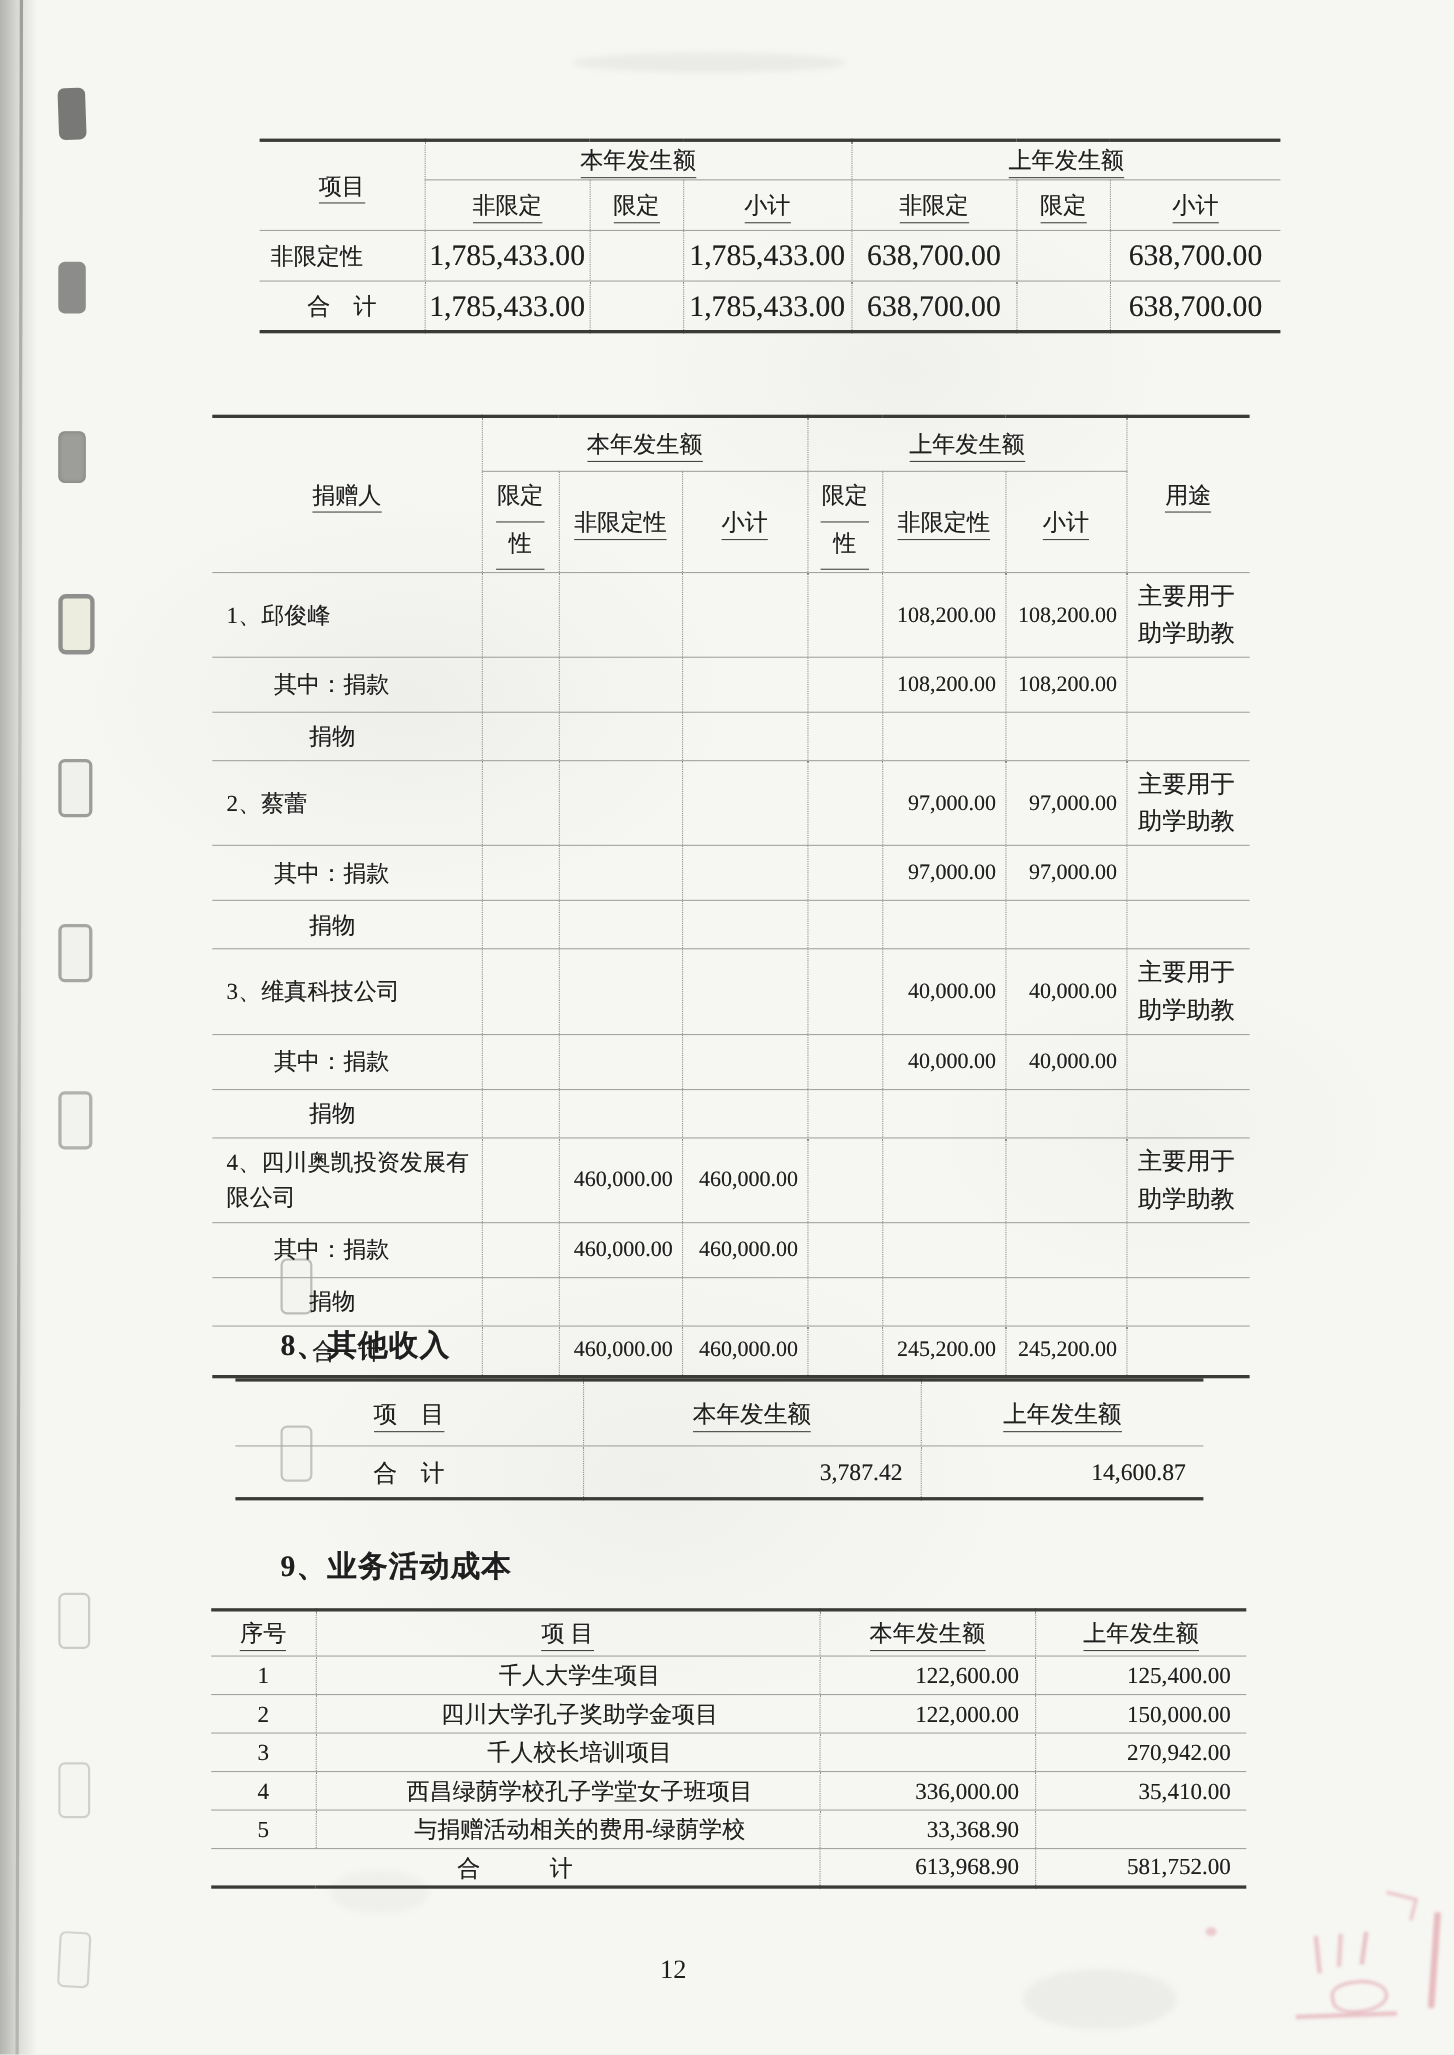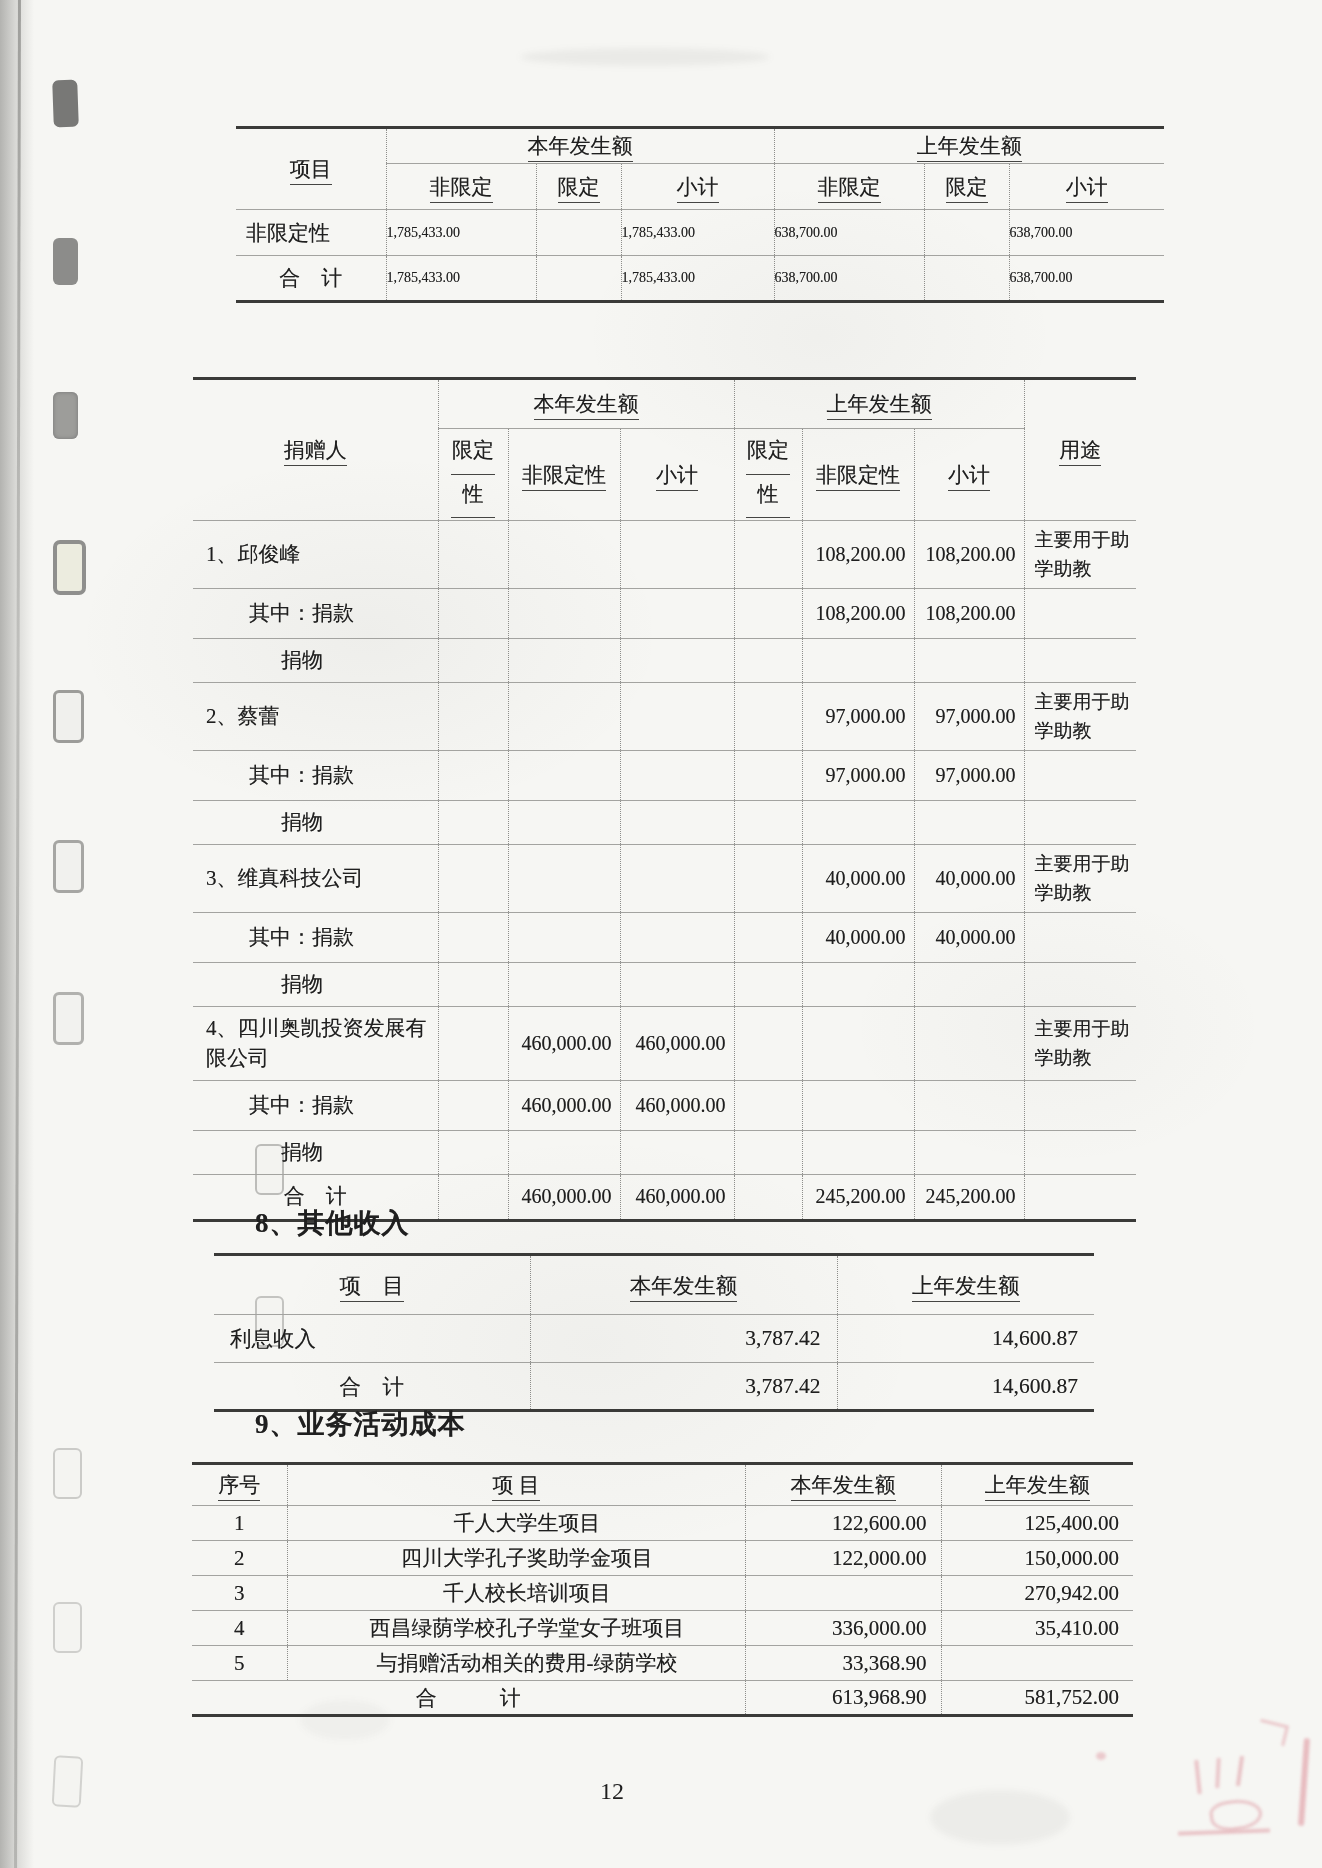--- a/index.html
+++ b/index.html
@@ -65,38 +65,38 @@
   table.t tbody td{border-top:1px solid #a3a3a0;}
   .u{border-bottom:1.5px solid #454543;padding-bottom:3px;}
   .stack{display:block;width:44px;margin:0 auto;line-height:1.9;}
 
   
   .t1{left:236px;top:126px;}
   .t1 table{width:928px;font-size:21px;}
   .t1 tr.hr1{height:36px;} .t1 tr.hr2{height:46px;}
   .t1 tbody tr{height:46px;}
   .t1 th{text-align:center;}
-  .t1 td.num{font-size:14px;}
+  .t1 td.num{text-align:center;font-size:27px;}
   .t1 td.lbl{text-align:left;padding-left:10px;}
   .t1 td.lbl.ctr{text-align:center;padding-left:0;}
 
   
   .note{left:250px;top:314px;font-size:23.5px;letter-spacing:0.5px;}
 
   
   .t2{left:193px;top:377px;}
   .t2 table{width:943px;font-size:21px;}
   .t2 tr.hr1{height:50px;} .t2 tr.hr2{height:92px;}
   .t2 th{text-align:center;}
   .t2 td.lbl{text-align:left;padding-left:13px;line-height:1.45;}
   .t2 td.lbl.ind1{padding-left:56px;}
   .t2 td.lbl.ind2{padding-left:88px;}
   .t2 td.lbl.ctr{text-align:center;padding-left:0;}
   .t2 td.num{text-align:right;padding-right:8px;font-size:20px;}
-  .t2 td.usage{text-align:left;padding:4px 6px 4px 10px;font-size:19px;line-height:1.55;}
+  .t2 td.usage{text-align:left;padding:4px 6px 4px 10px;font-size:22px;line-height:1.55;}
   .t2 tr.r-donor{height:64px;} .t2 tr.r-mid{height:50px;}
   .t2 tr.r-small{height:44px;} .t2 tr.r-tall{height:74px;} .t2 tr.r-total{height:46px;}
 
   
   .heading{font-size:27px;font-weight:bold;letter-spacing:1px;
     text-shadow:0 0 0.6px rgba(30,30,30,0.55);}
   .h8{left:255px;top:1205px;} .h9{left:255px;top:1406px;}
 
   
   .t3{left:214px;top:1253px;}
@@ -382,25 +382,20 @@
         </colgroup>
       <thead>
         <tr class="hr1">
           <th><span class="u">项　目</span></th>
           <th><span class="u">本年发生额</span></th>
           <th><span class="u">上年发生额</span></th>
         </tr>
       </thead>
       <tbody>
         <tr>
-          <td class="lbl">利息收入</td>
-          <td class="num">3,787.42</td>
-          <td class="num">14,600.87</td>
-        </tr>
-        <tr>
           <td class="lbl ctr">合　计</td>
           <td class="num">3,787.42</td>
           <td class="num">14,600.87</td>
         </tr>
       </tbody>
     </table>
   </div>
 
   <div class="abs heading h9">9、业务活动成本</div>
 

